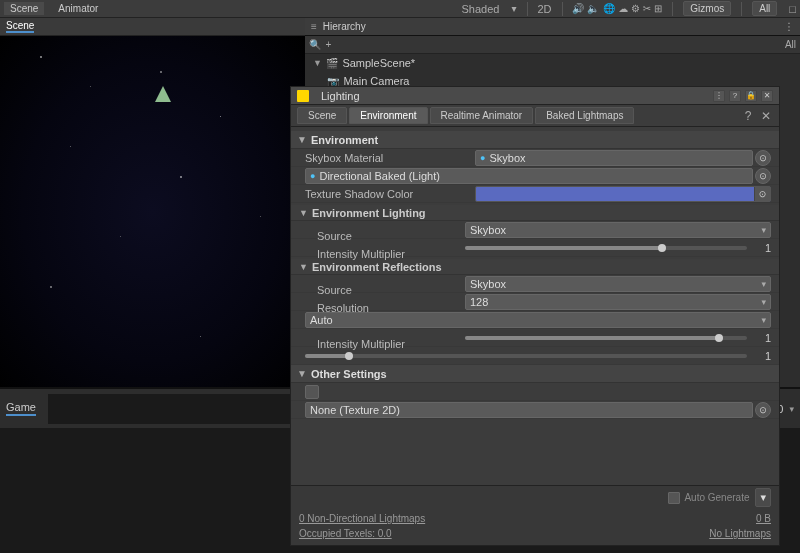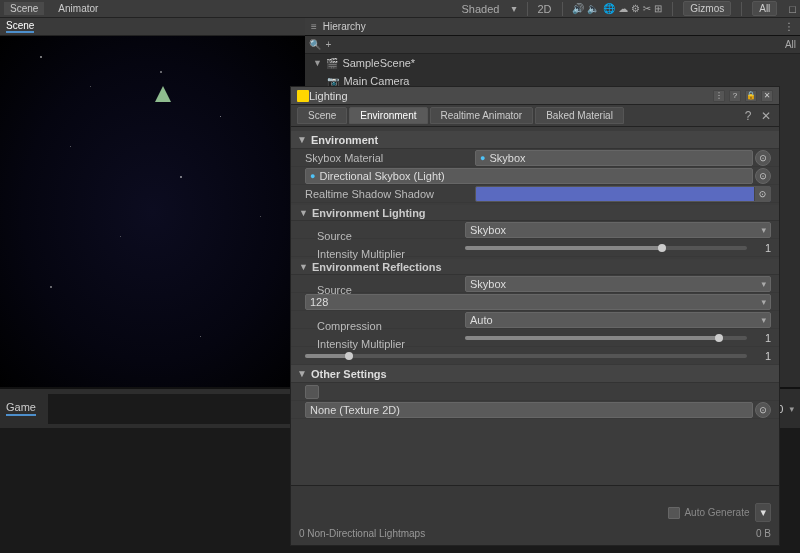--- a/index.html
+++ b/index.html
@@ -75,21 +75,21 @@
       display: flex;
       align-items: center;
       padding: 0 6px;
       gap: 4px;
       border-bottom: 1px solid #222;
       justify-content: space-between;
     }
     .panel-title-left {
       display: flex;
       align-items: flex-start;
-      gap: 0;
+      gap: 12px;
     }
     .panel-title-controls {
       display: flex;
       align-items: center;
       gap: 4px;
     }
     .panel-title-icon {
       width: 12px;
       height: 12px;
       background: #ffd700;
@@ -361,20 +361,21 @@
       justify-content: flex-end;
       gap: 6px;
       margin-bottom: 4px;
     }
     .footer-info {
       display: flex;
       justify-content: space-between;
       font-size: 10px;
       color: #999;
       padding: 2px 0;
+      text-decoration: underline;
     }
     .auto-gen-label {
       font-size: 10px;
       color: #888;
     }
     .gen-btn {
       background: #5a5a5a;
       border: 1px solid #666;
       color: #ddd;
       font-size: 11px;
@@ -556,21 +557,21 @@
         <div class="win-btn">🔒</div>
         <div class="win-btn">✕</div>
       </div>
     </div>
 
     <div class="tab-bar">
       <div class="tab-group">
         <div class="tab">Scene</div>
         <div class="tab active">Environment</div>
         <div class="tab">Realtime Animator</div>
-        <div class="tab">Baked Material</div>
+        <div class="tab">Baked Lightmaps</div>
       </div>
       <div class="tab-icons">
         <button class="tab-icon-btn">?</button>
         <button class="tab-icon-btn">✕</button>
       </div>
     </div>
 
     <div class="panel-content">
 
       <div class="section-header">
@@ -592,30 +593,30 @@
           </div>
         </div>
       </div>
 
       <div class="prop-row">
         <div class="prop-value">
           <div class="dropdown-with-btn">
             <div class="dropdown">
               <span style="display:flex;align-items:center;gap:4px;">
                 <span style="color:#4fc3f7;font-size:9px;">●</span>
-                <span>Directional Skybox (Light)</span>
+                <span>Directional Baked (Light)</span>
               </span>
             </div>
             <div class="circle-btn">⊙</div>
           </div>
         </div>
       </div>
 
       <div class="prop-row">
-        <span class="prop-label">Realtime Shadow Shadow</span>
+        <span class="prop-label">Texture Shadow Color</span>
         <div class="prop-value">
           <div class="color-field" style="background:#5a6ac0;">
             <div class="color-btn">⊙</div>
           </div>
         </div>
       </div>
 
       <div class="subsection-header">
         <span class="section-arrow" style="font-size:9px;color:#aaa;margin-right:4px;">▼</span>
         <span class="subsection-title">Environment Lighting</span>
@@ -653,30 +654,30 @@
         <span class="prop-label indent">Source</span>
         <div class="prop-value">
           <div class="dropdown">
             <span>Skybox</span>
             <span class="dropdown-arrow">▾</span>
           </div>
         </div>
       </div>
 
       <div class="prop-row">
+        <span class="prop-label indent">Resolution</span>
         <div class="prop-value">
           <div class="dropdown">
             <span>128</span>
             <span class="dropdown-arrow">▾</span>
           </div>
         </div>
       </div>
 
       <div class="prop-row">
-        <span class="prop-label indent">Compression</span>
         <div class="prop-value">
           <div class="dropdown">
             <span>Auto</span>
             <span class="dropdown-arrow">▾</span>
           </div>
         </div>
       </div>
 
       <div class="prop-row">
         <span class="prop-label indent">Intensity Multiplier</span>
@@ -732,16 +733,20 @@
         <div style="display:flex;align-items:center;gap:4px;">
           <div class="checkbox-inline"></div>
           <span class="auto-gen-label">Auto Generate</span>
         </div>
         <button class="gen-btn-arrow">▾</button>
       </div>
       <div class="footer-info">
         <span>0 Non-Directional Lightmaps</span>
         <span>0 B</span>
       </div>
+      <div class="footer-info">
+        <span>Occupied Texels: 0.0</span>
+        <span>No Lightmaps</span>
+      </div>
     </div>
   </div>
 
 </div>
 
 </body></html>

